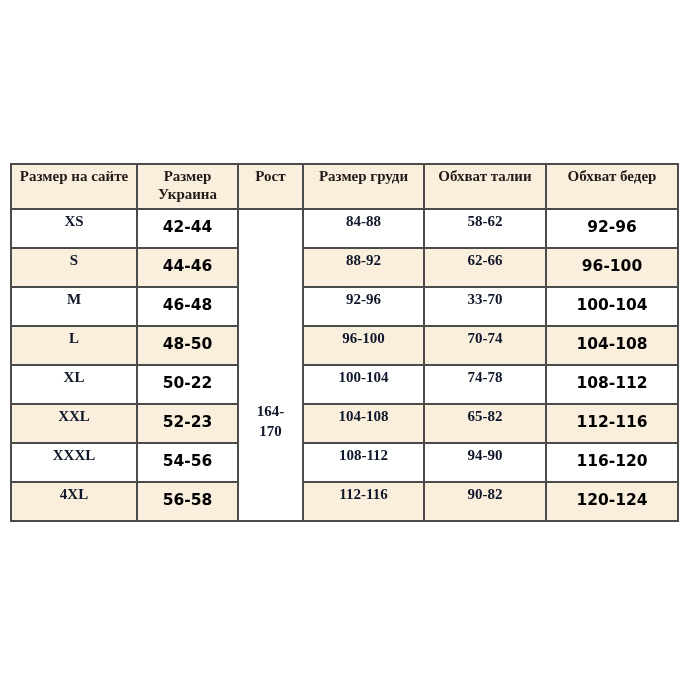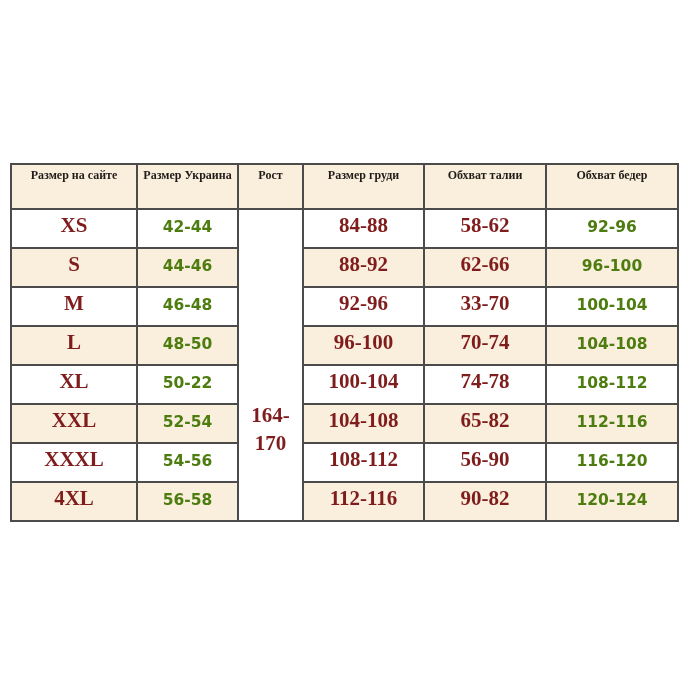--- a/index.html
+++ b/index.html
@@ -28,38 +28,38 @@
   .size-table th, .size-table td {
     border: 2px solid #4b4b4b;
     text-align: center;
     vertical-align: top;
     padding: 0;
     overflow: hidden;
   }
   .serif {
     font-family: "Liberation Serif", "DejaVu Serif", serif;
     font-weight: bold;
-    font-size: 21px;
-    color: #7f1d1d;
+    font-size: 15px;
+    color: #0f172a;
     padding-top: 3px !important;
   }
   .sans {
     font-family: "DejaVu Sans", "Liberation Sans", sans-serif;
     font-weight: bold;
     font-size: 15.5px;
-    color: #4d7c0f;
+    color: #000000;
     padding-top: 8px !important;
   }
   .size-table thead th {
     background: #faeedc;
     height: 40px;
     line-height: 1.18;
     font-family: "Liberation Serif", "DejaVu Serif", serif;
     font-weight: bold;
-    font-size: 12px;
+    font-size: 15px;
     color: #221c19;
     padding-top: 3px;
     text-align: center;
   }
   .size-table tbody tr {
     height: 39px;
   }
   .row-white td { background: #ffffff; }
   .row-beige td { background: #faeedc; }
   td.height-merged {
@@ -127,30 +127,30 @@
       </tr>
       <tr class="row-white">
         <td class="serif">XL</td>
         <td class="sans">50-22</td>
         <td class="serif">100-104</td>
         <td class="serif">74-78</td>
         <td class="sans">108-112</td>
       </tr>
       <tr class="row-beige">
         <td class="serif">XXL</td>
-        <td class="sans">52-54</td>
+        <td class="sans">52-23</td>
         <td class="serif">104-108</td>
         <td class="serif">65-82</td>
         <td class="sans">112-116</td>
       </tr>
       <tr class="row-white">
         <td class="serif">XXXL</td>
         <td class="sans">54-56</td>
         <td class="serif">108-112</td>
-        <td class="serif">56-90</td>
+        <td class="serif">94-90</td>
         <td class="sans">116-120</td>
       </tr>
       <tr class="row-beige">
         <td class="serif">4XL</td>
         <td class="sans">56-58</td>
         <td class="serif">112-116</td>
         <td class="serif">90-82</td>
         <td class="sans">120-124</td>
       </tr>
     </tbody>

